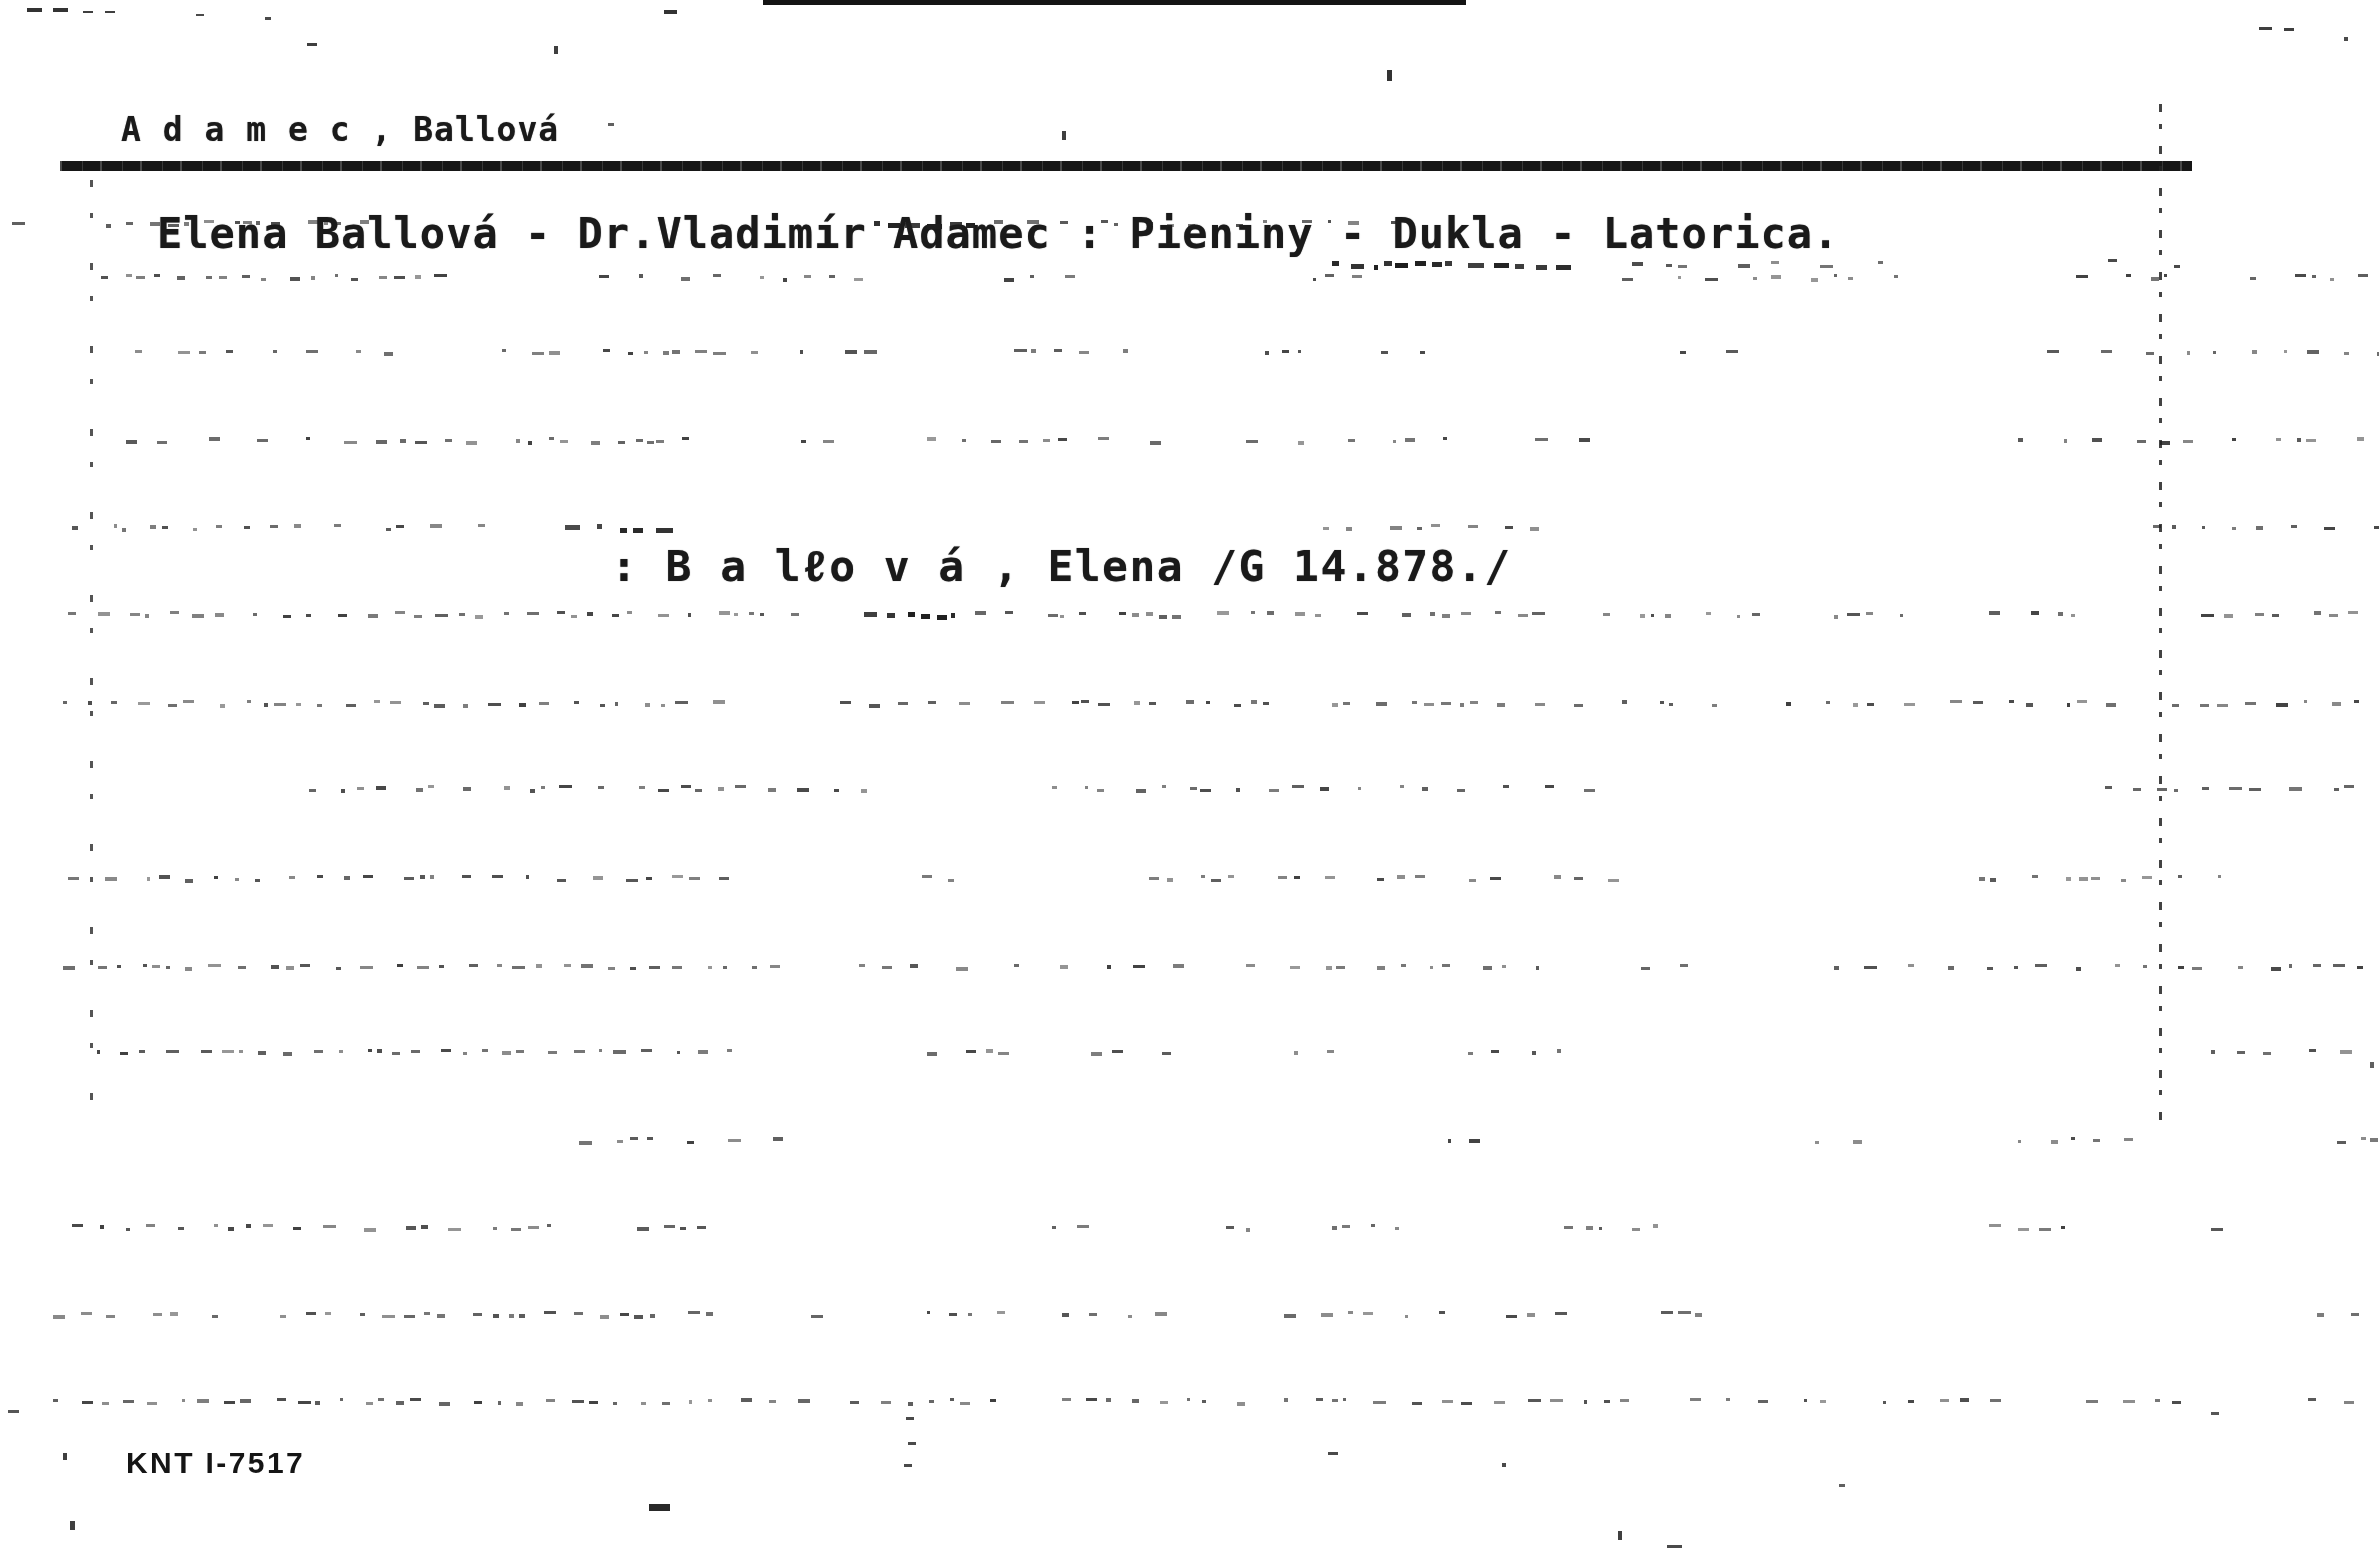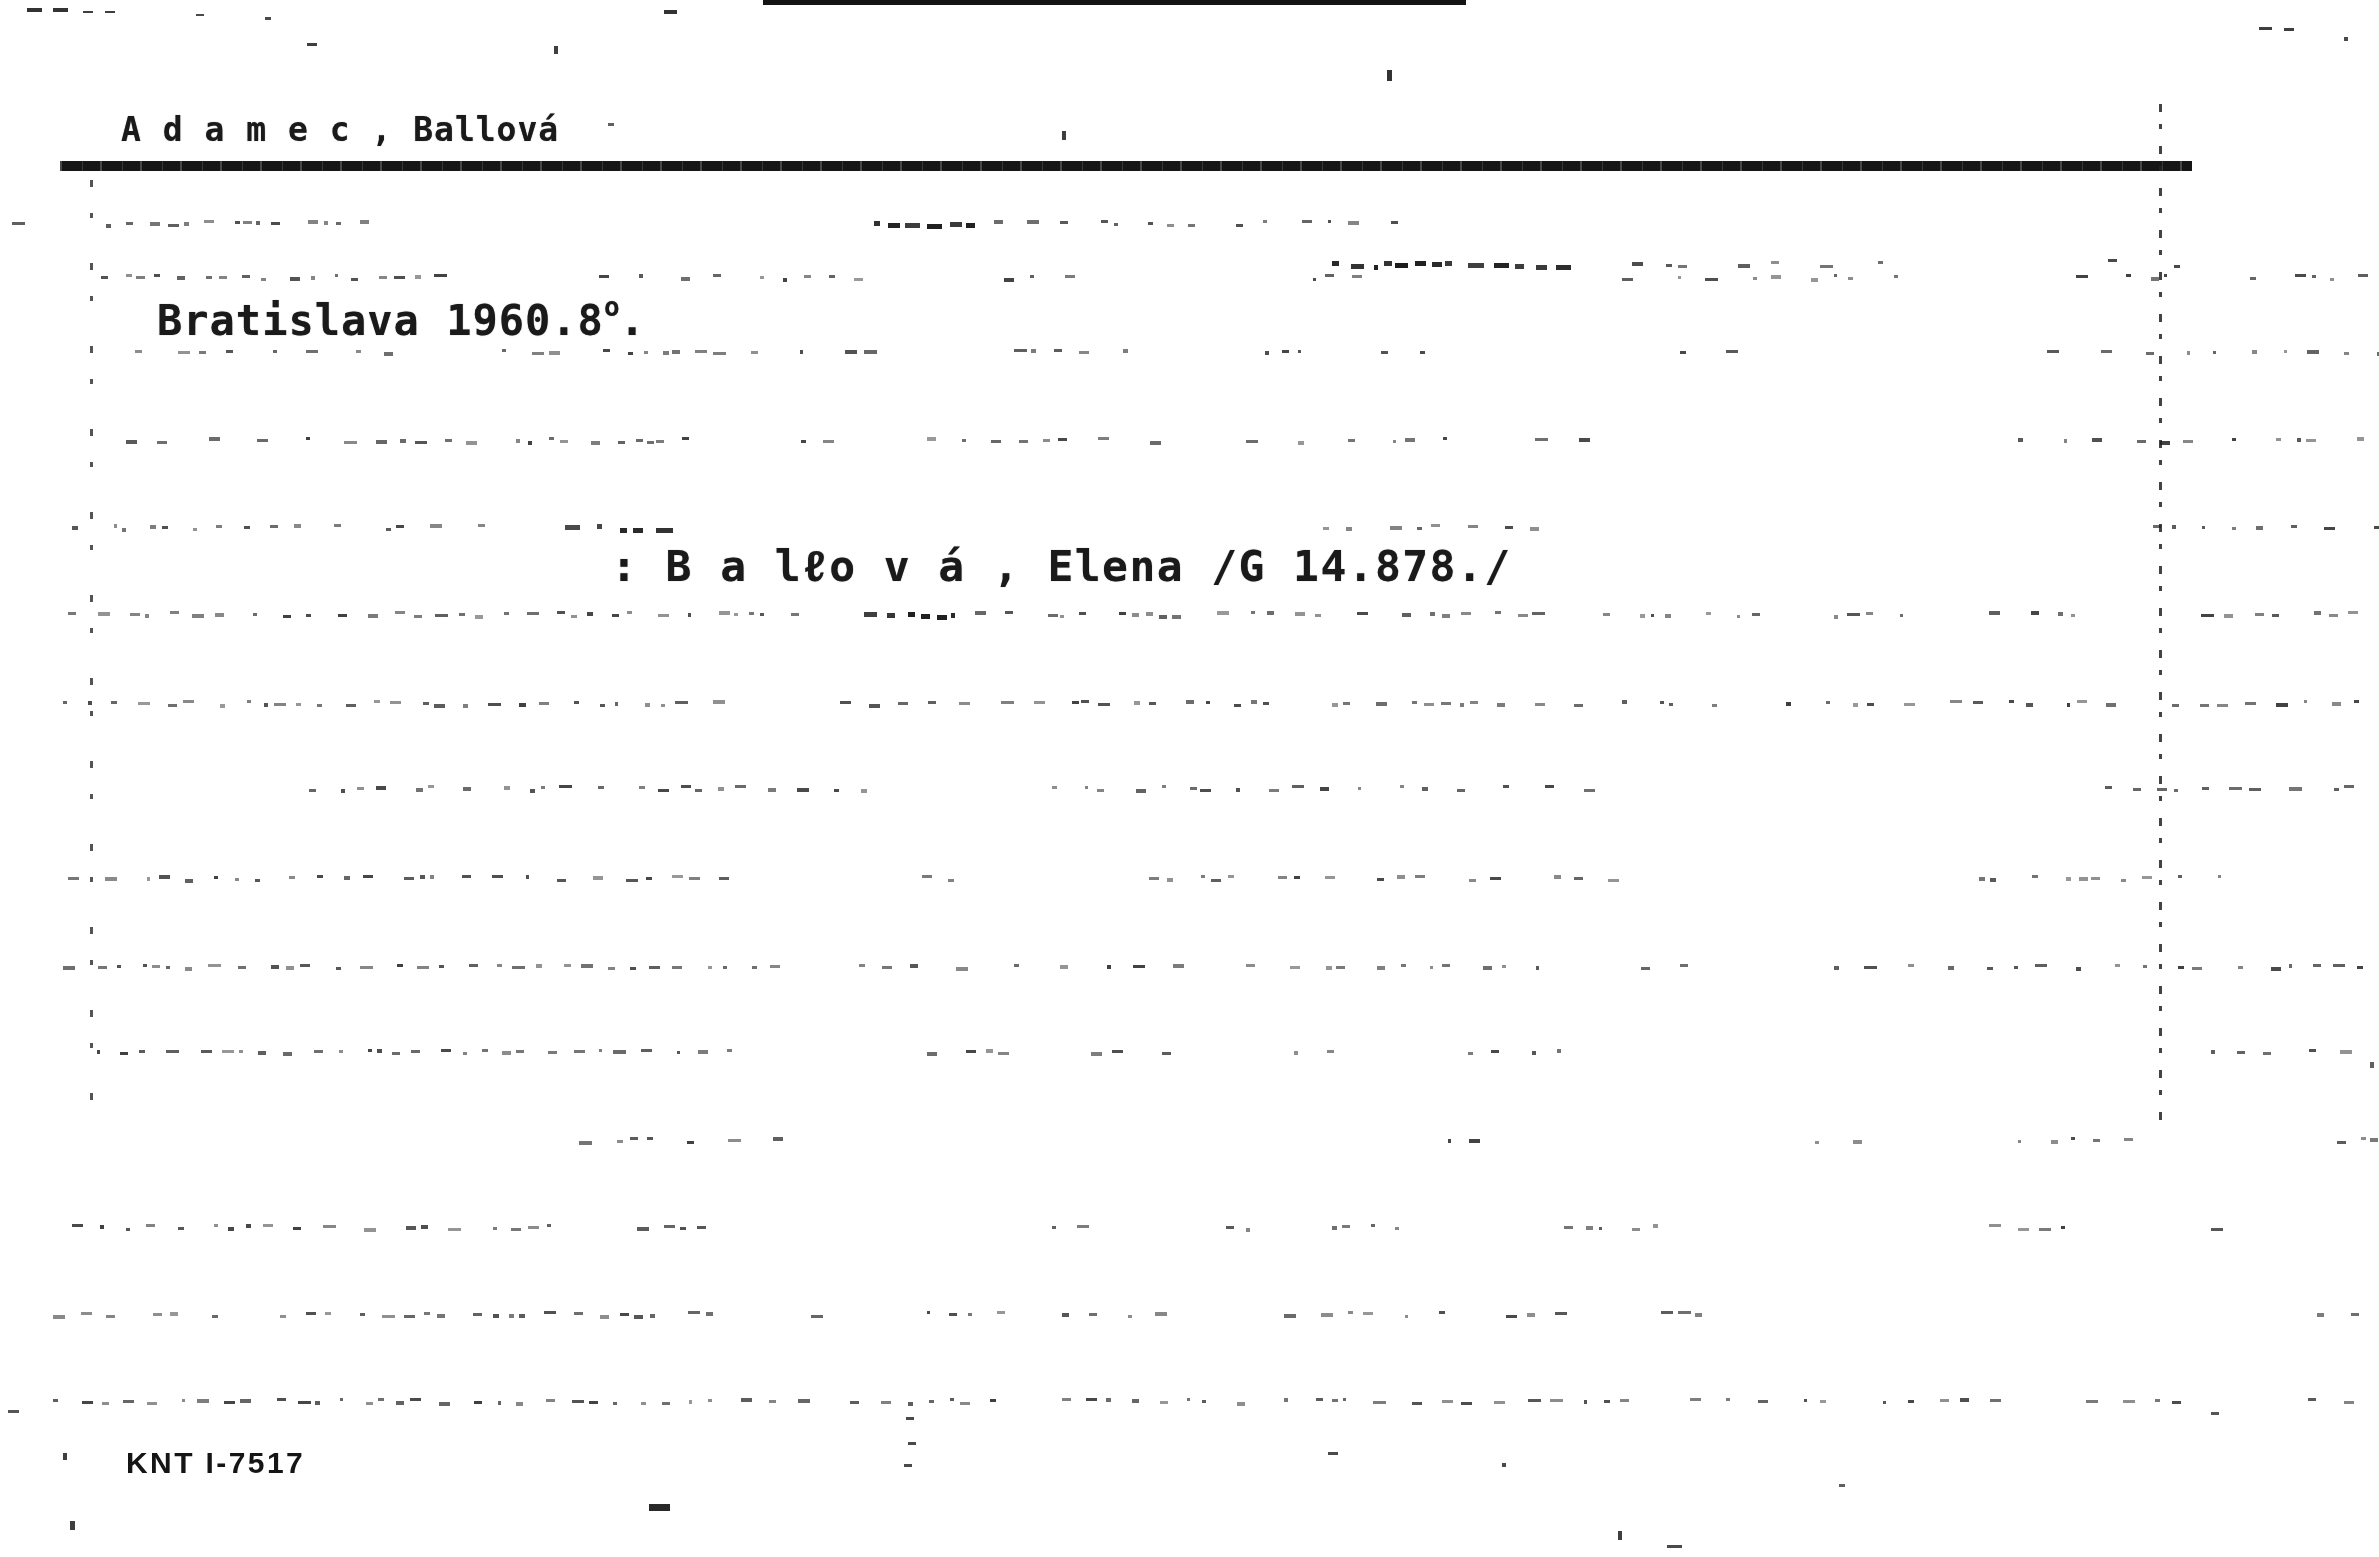--- a/index.html
+++ b/index.html
@@ -63,22 +63,22 @@
 <body>
 
 <div class="scan">
 
   <div class="top-edge-line"></div>
 
   <div class="type heading">A d a m e c , Ballová</div>
 
   <div class="heading-rule"></div>
 
-
-  <div class="type imprint-line"><span>Bratislava 1960.8</span><sup>o</sup><span>.</span></div>
+  <div class="type title-line">Elena Ballová - Dr.Vladimír Adamec : Pieniny - Dukla - Latorica.</div>
+
 
   <div class="type crossref-line">: B a lℓo v á , Elena /G 14.878./</div>
 
   <div class="type accession">KNT I-7517</div>
 
   <div class="v-dotted v-left"></div>
   <div class="v-dotted v-right"></div>
 
   <div id="noise-layer">
       <i class="noise" style="left: 106px; top: 224px; width: 4.8px; height: 3.9px; opacity: 0.71;"></i>

